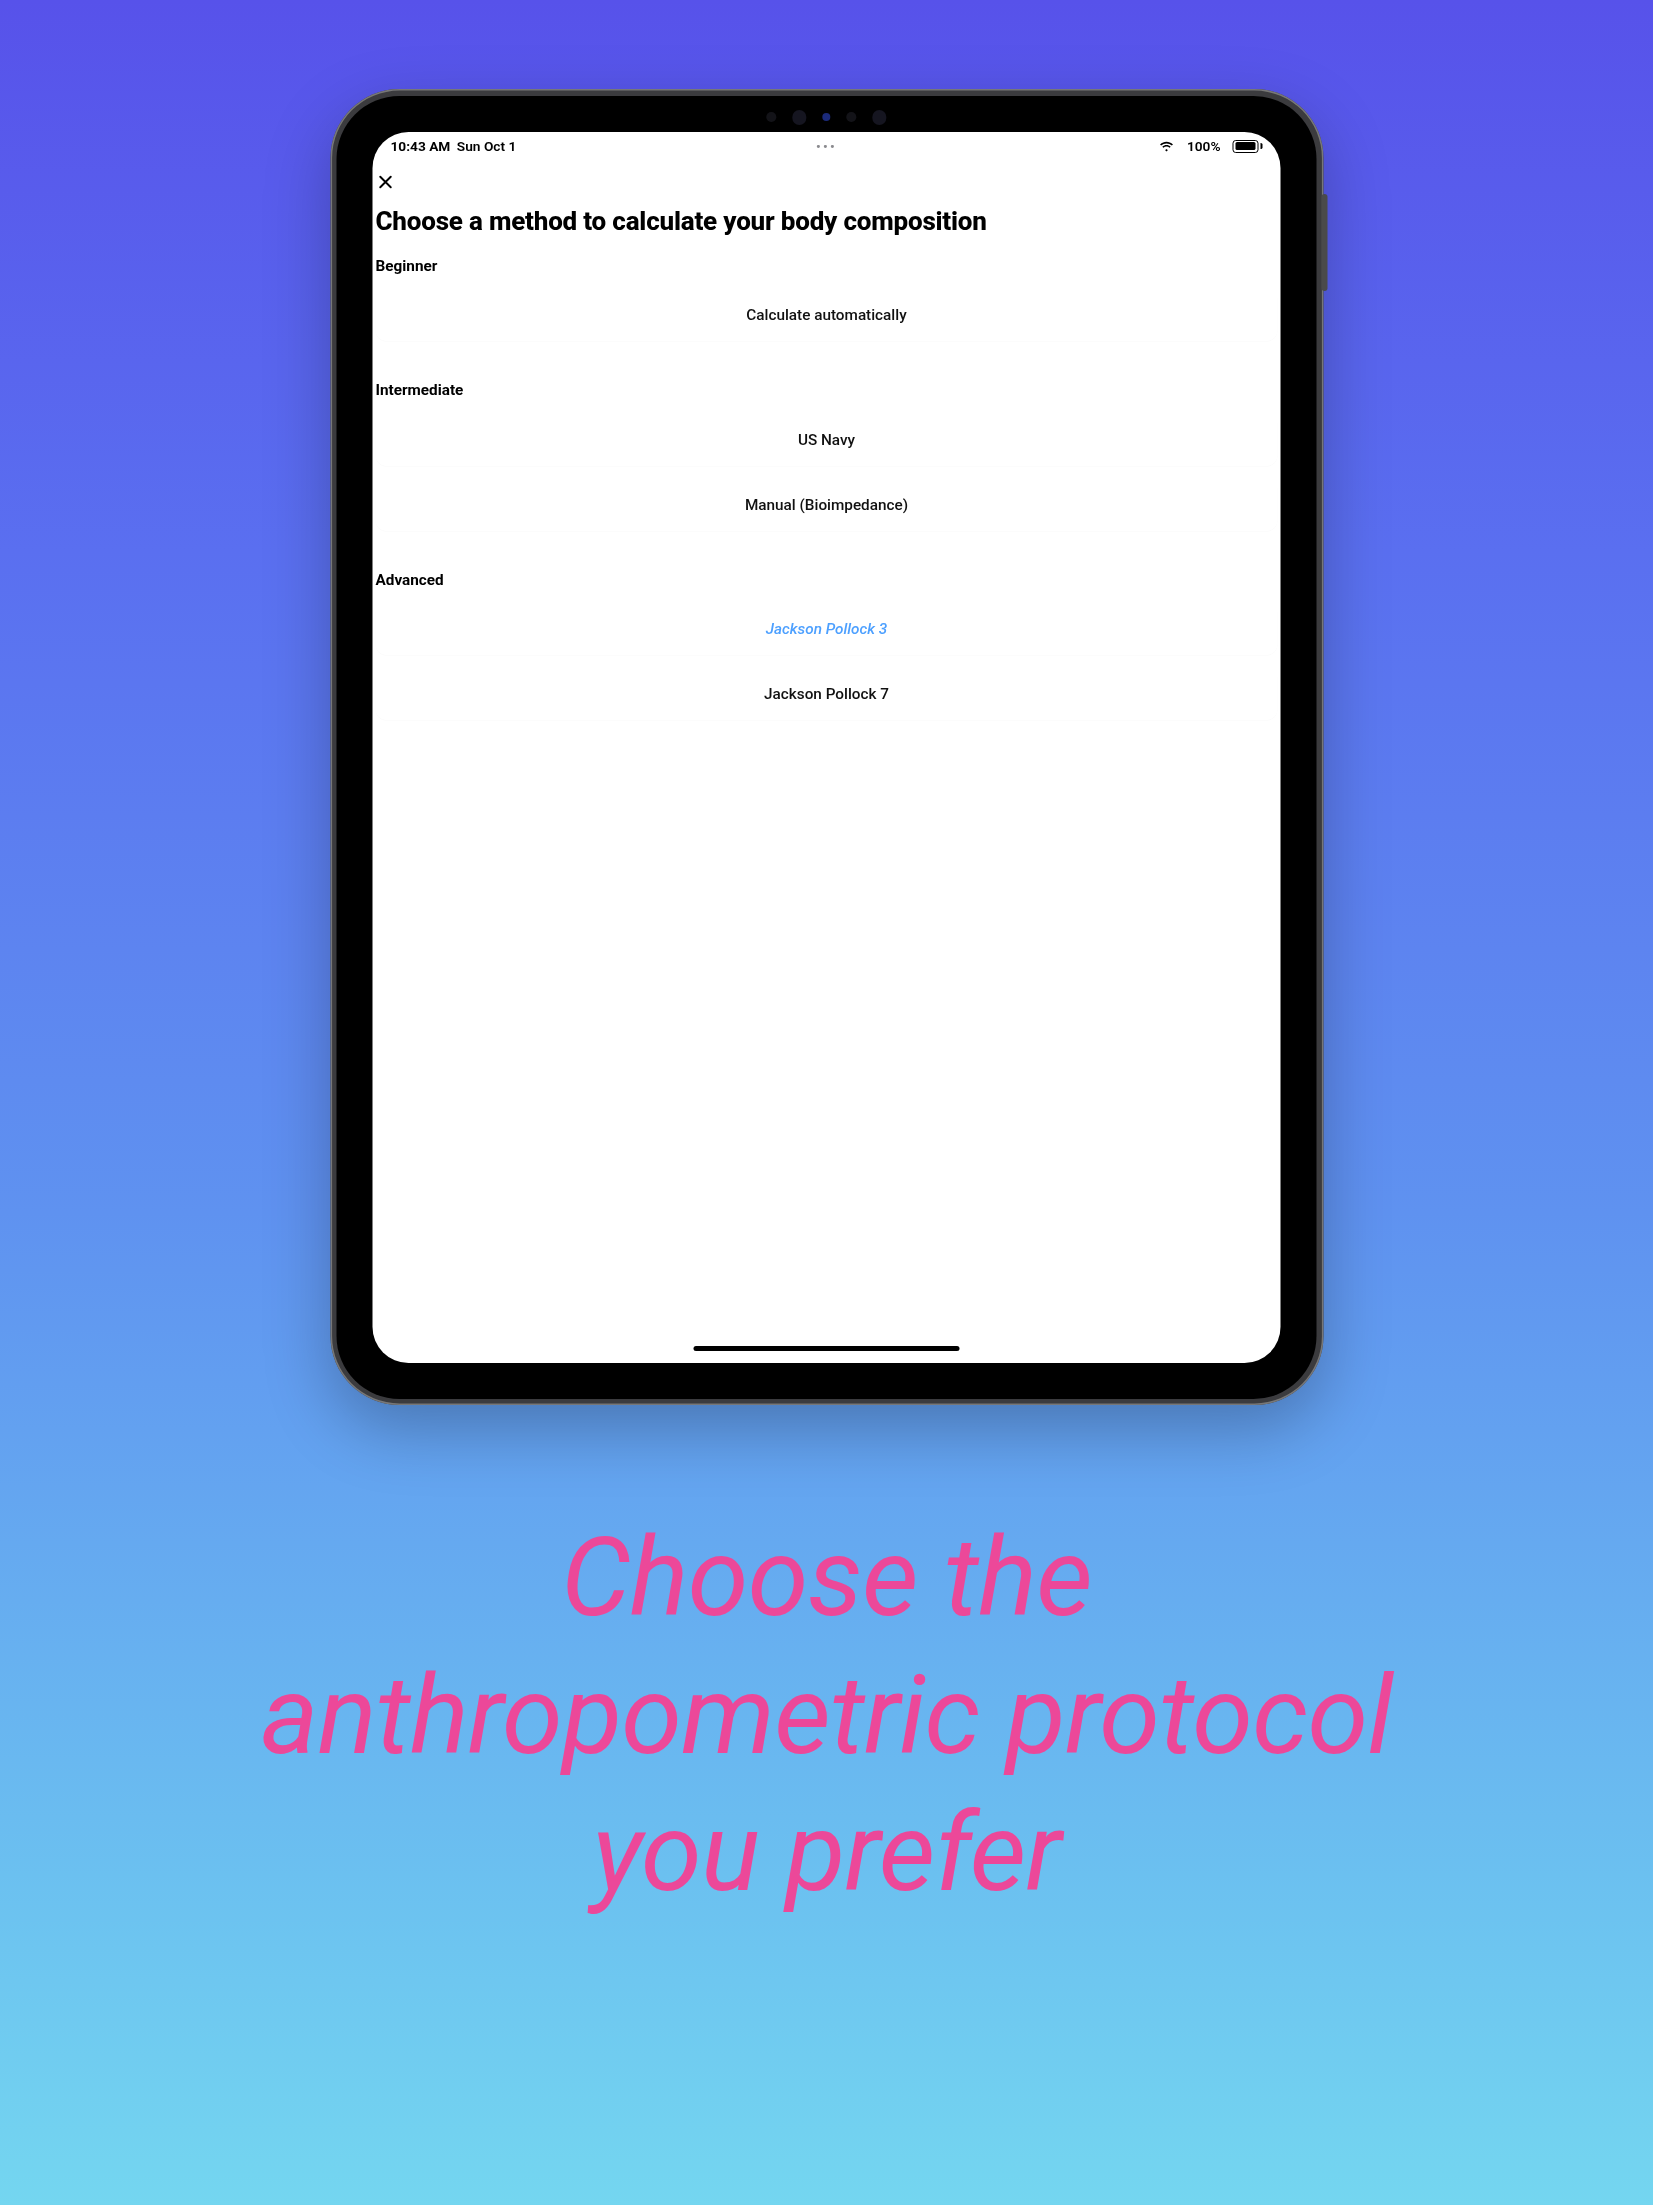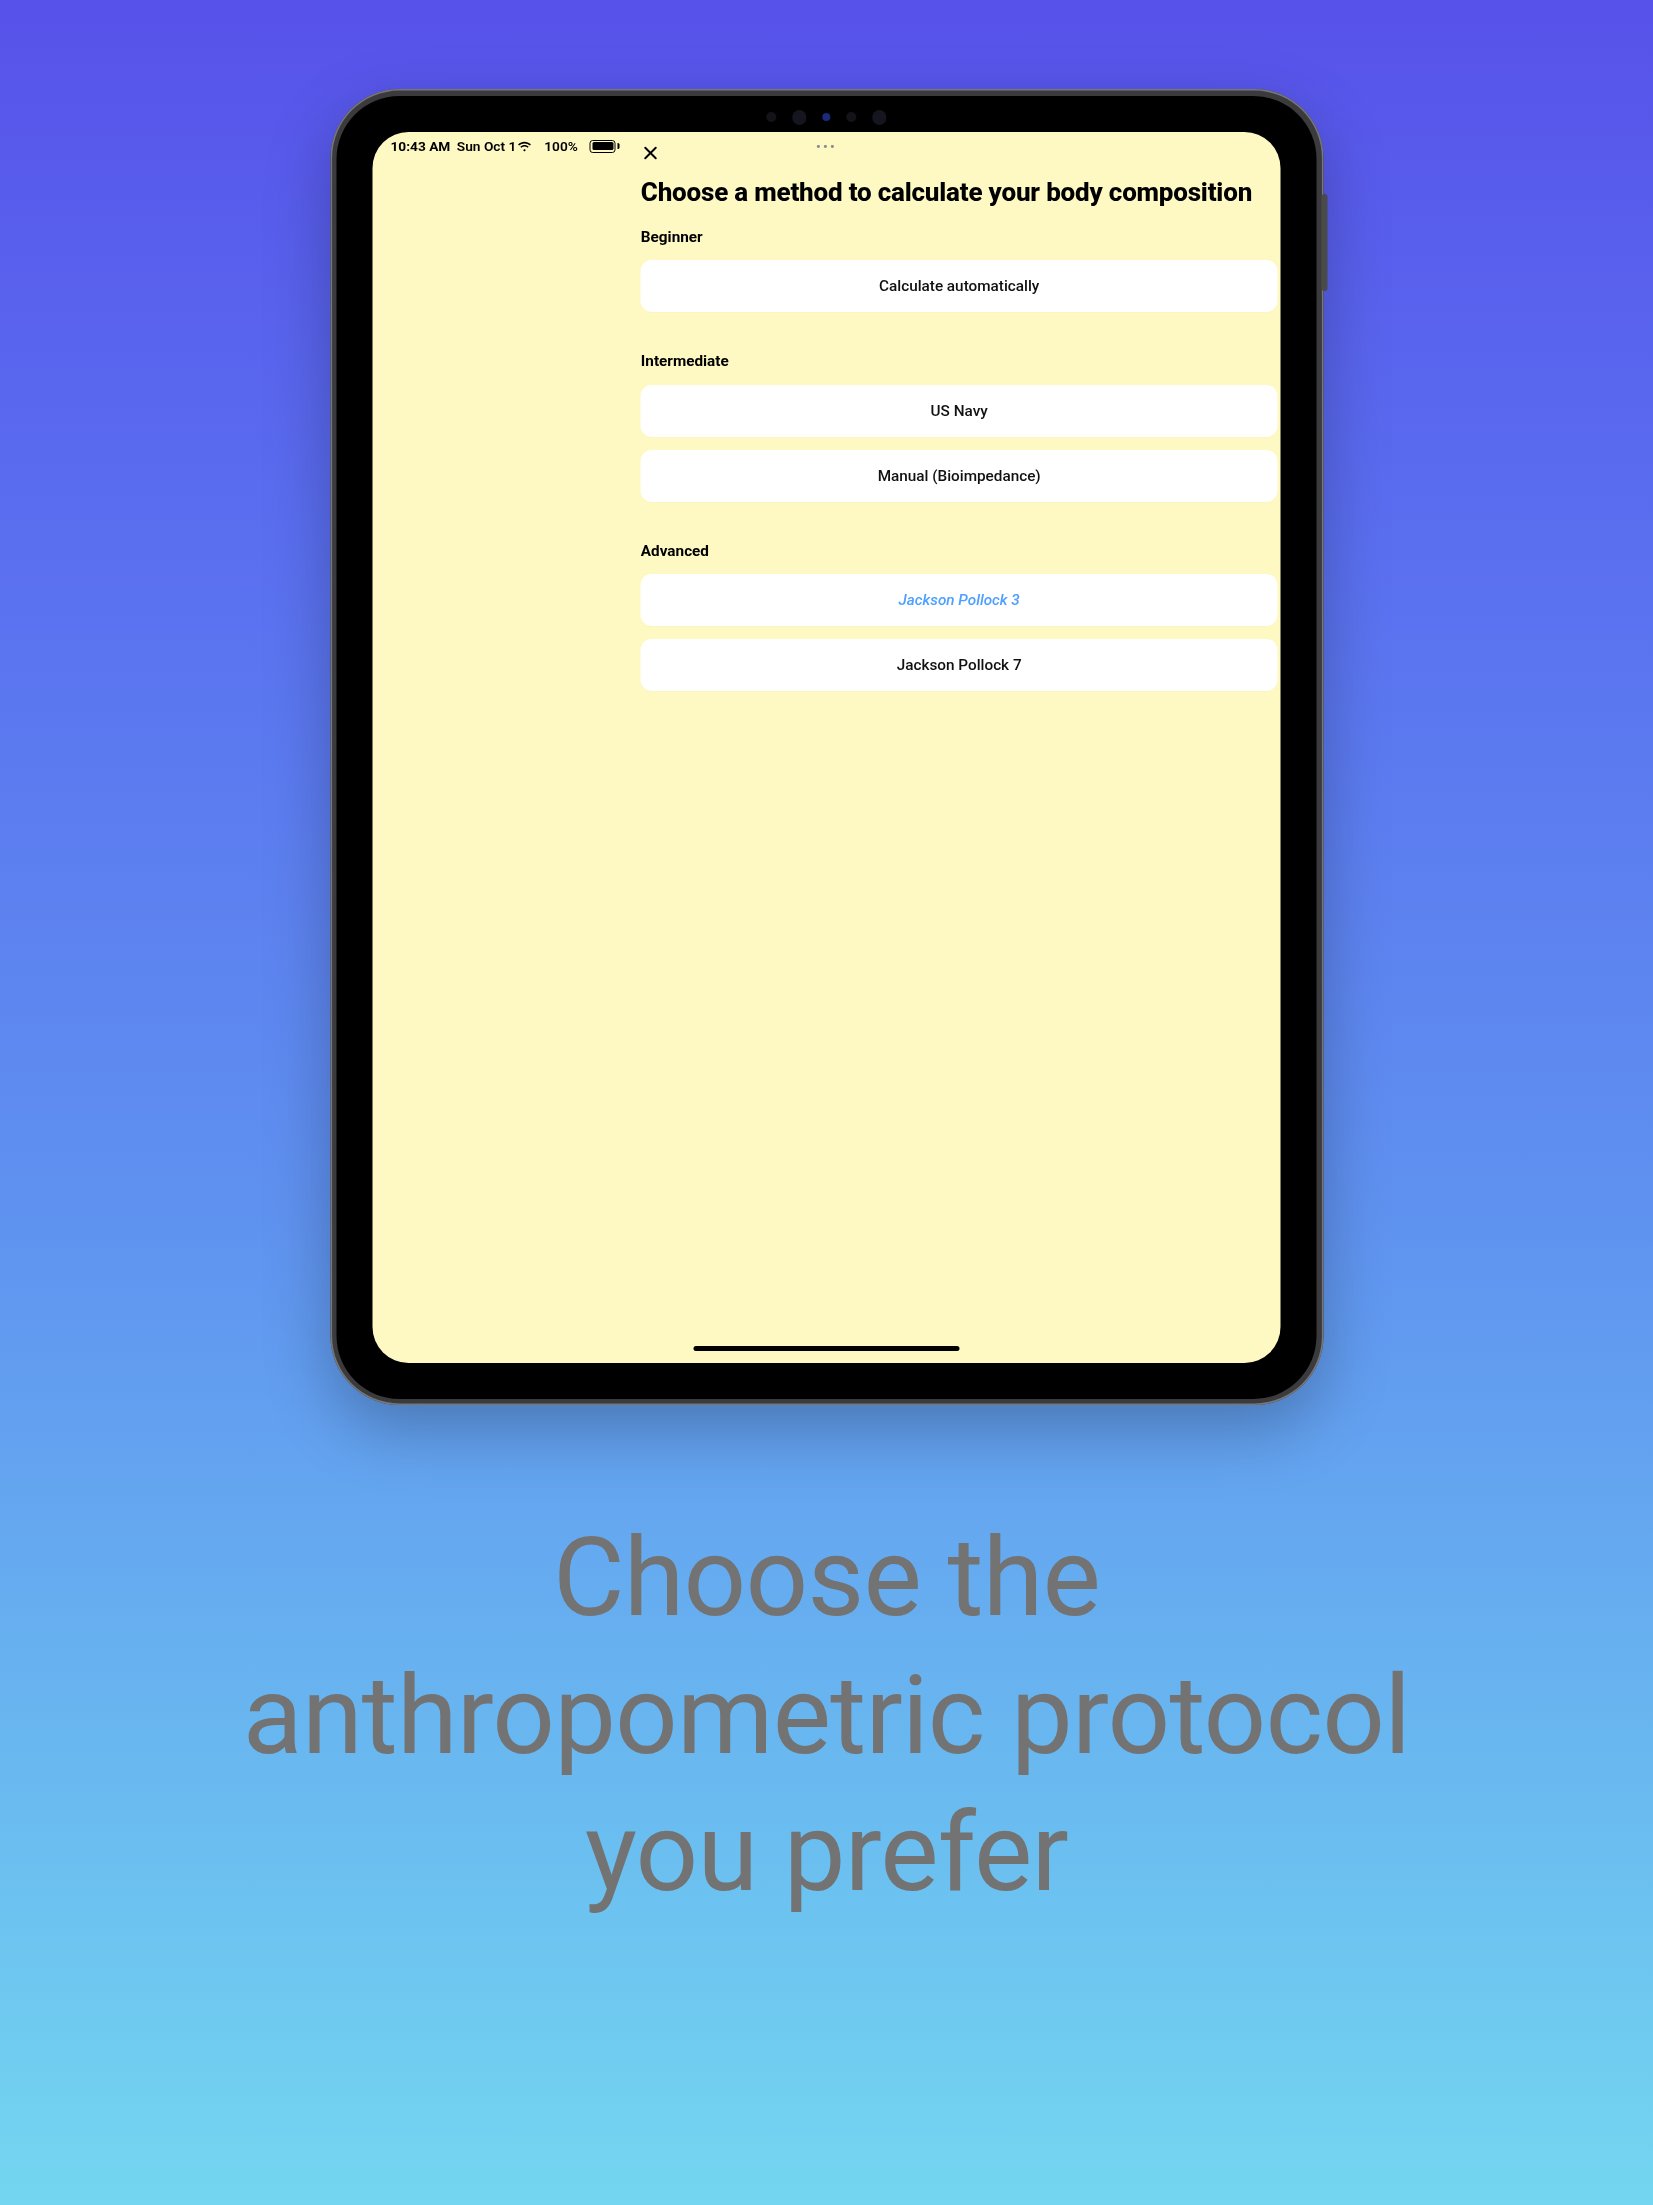--- a/index.html
+++ b/index.html
@@ -32,24 +32,24 @@
   .device-bezel {
     position: absolute;
     inset: 6.5px;
     border-radius: 63px;
     background: #000;
   }
   .screen {
     position: absolute;
     inset: 36px;
     border-radius: 36px;
-    background: #fef9c3;
+    background: #ffffff;
     overflow: hidden;
     display: flex;
-    flex-direction: row;
+    flex-direction: column;
   }
 
   
   .cam-cluster {
     position: absolute;
     top: 14.5px;
     left: 50%;
     transform: translateX(-50%);
     display: flex;
     align-items: center;
@@ -171,24 +171,25 @@
     background: #000;
   }
 
   
   .caption {
     position: absolute;
     top: 1509px;
     left: 0;
     width: 100%;
     text-align: center;
-    color: #737373;
+    color: #ec4899;
     font-weight: 400;
     line-height: 1.25;
     padding: 0 65px;
+    font-style: italic;
   }
   .caption .line { display: block; font-size: 110px; letter-spacing: -0.8px; }
 </style>
 </head>
 <body>
 
 <div class="device-wrap">
   <div class="device-edge"></div>
   <div class="power-btn"></div>
   <div class="device-bezel">

